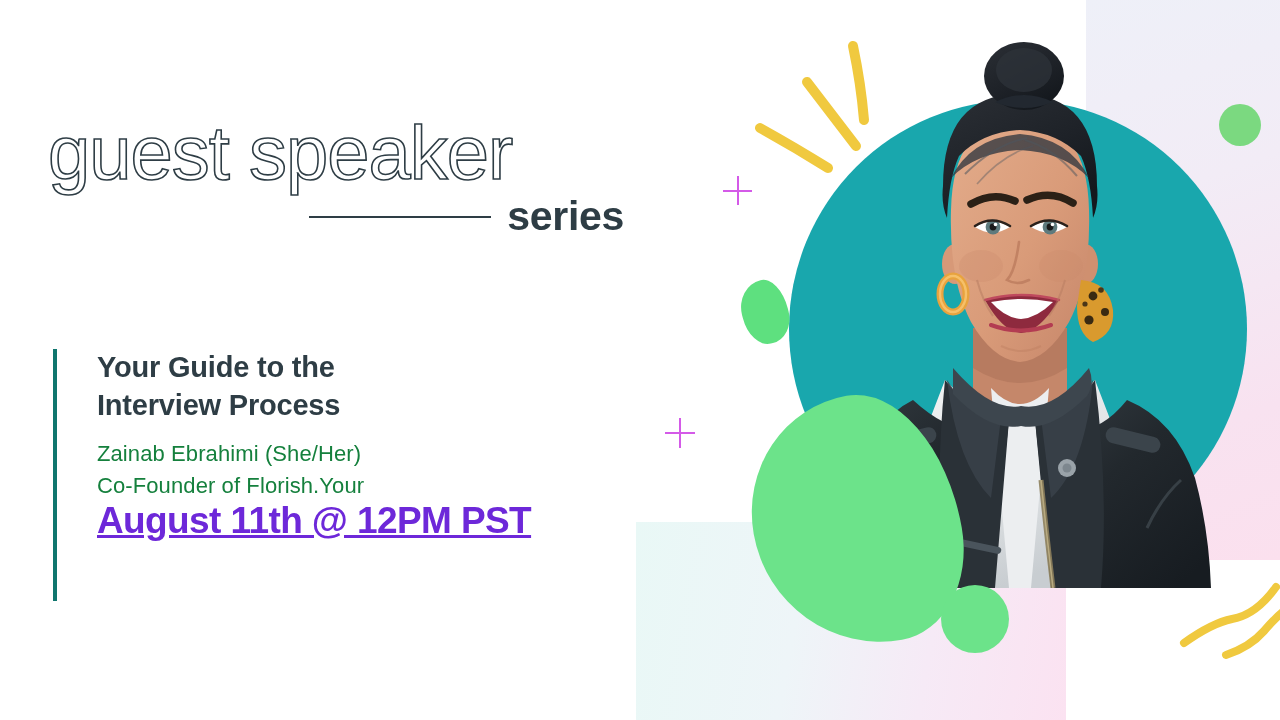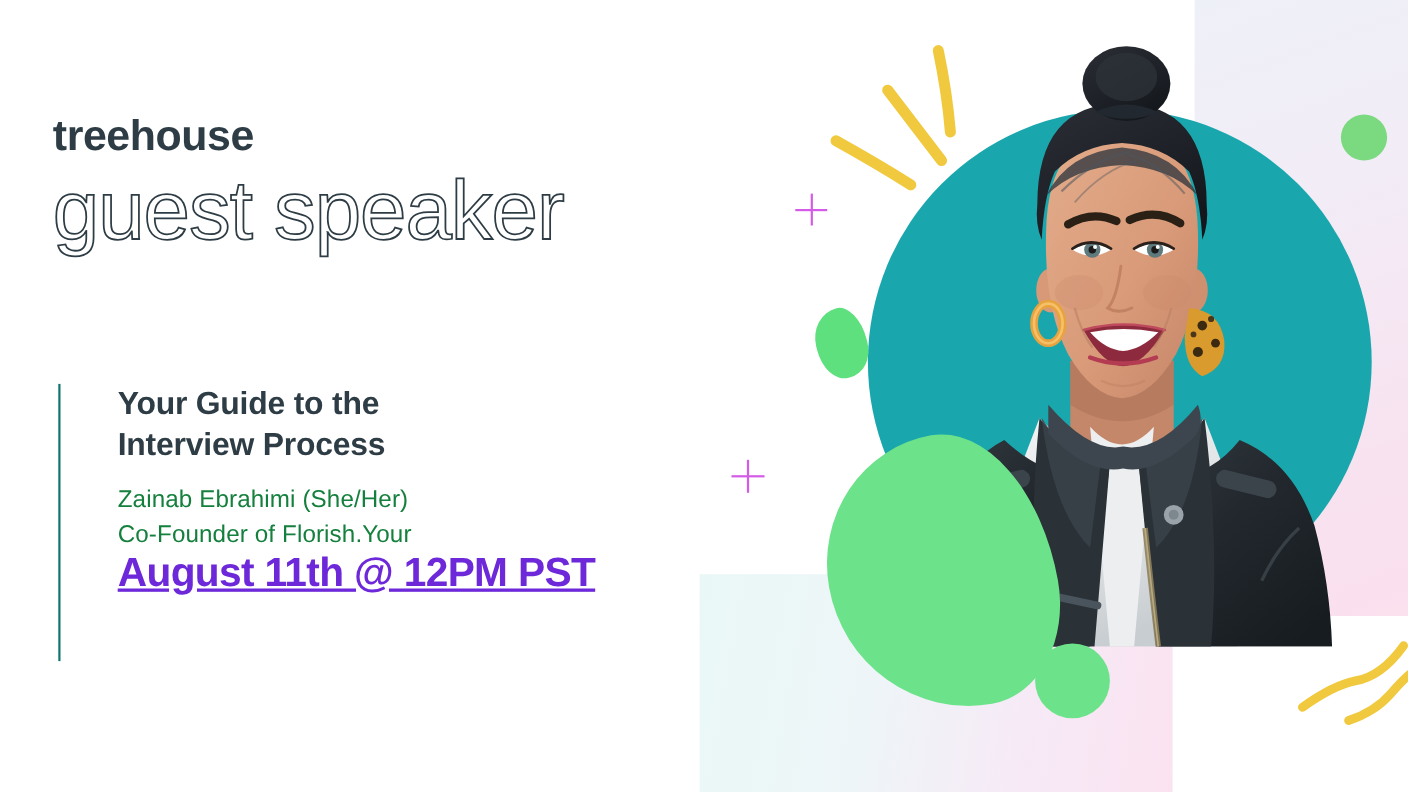--- a/index.html
+++ b/index.html
@@ -101,22 +101,22 @@
     gap:16px; margin-top:2px; width:576px;
   }
   #series-rule { flex:0 0 182px; height:2px; background:#2e3d45; }
   #series-label {
     font-size:41px; font-weight:600; letter-spacing:-0.3px;
     color:#2e3d45; line-height:1;
   }
 
   #infoblock {
     position:absolute; left:53px; top:349px;
-    padding-left:52px; width:600px;
-    border-left:2px solid #0f766e; min-height:252px;
+    padding-left:40px; width:600px;
+    border-left:4px solid #0f766e; min-height:252px;
   }
   #talk-title {
     font-size:29px; font-weight:600; line-height:1.30;
     color:#2e3d45; letter-spacing:-0.2px; white-space:pre-line;
   }
   #speaker-name, #speaker-role {
     font-size:22px; font-weight:400; line-height:1.42;
     color:#15803d; letter-spacing:0.1px;
   }
   #speaker-name { margin-top:14px; }
@@ -280,22 +280,25 @@
         <path d="M12 68 Q40 48 60 44 Q84 40 104 12"></path>
         <path d="M54 80 Q78 72 92 56 Q104 42 112 36"></path>
       </g>
     </svg>
   </div>
 
   <div class="plus" id="plus-top"></div>
   <div class="plus" id="plus-lower"></div>
 
   <div id="brandblock">
-    <div id="brand-treehouse">treehouse</div>
     <div id="brand-guest-speaker">guest speaker</div>
+    <div id="series-row">
+      <div id="series-rule"></div>
+      <div id="series-label">series</div>
+    </div>
   </div>
 
   <div id="infoblock">
     <div id="talk-title">Your Guide to the
 Interview Process</div>
     <div id="speaker-name">Zainab Ebrahimi (She/Her)</div>
     <div id="speaker-role">Co-Founder of Florish.Your</div>
     <div id="datetime">August 11th @ 12PM PST</div>
   </div>
 

